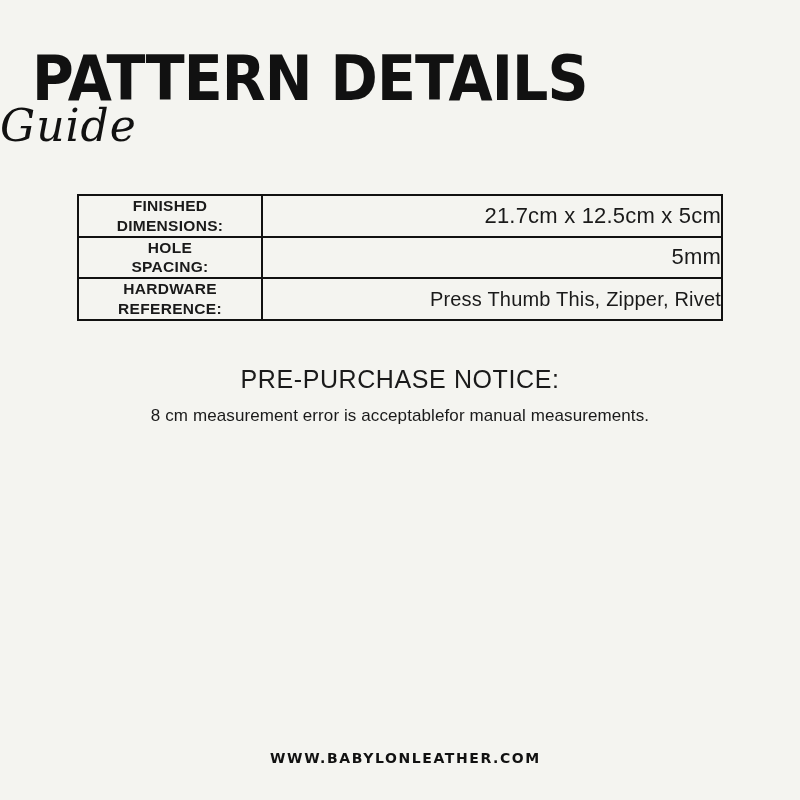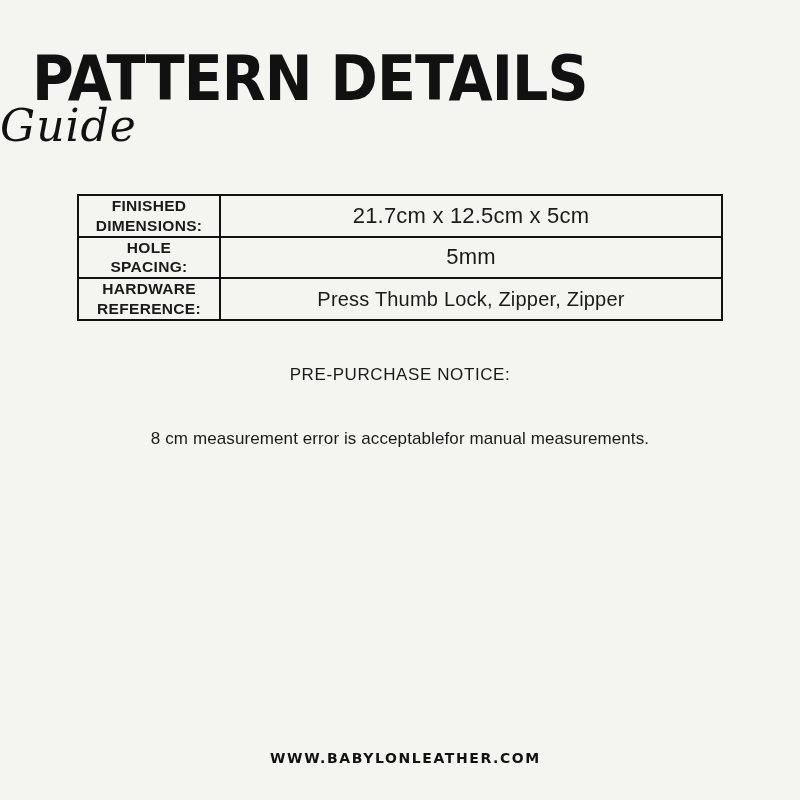--- a/index.html
+++ b/index.html
@@ -68,50 +68,50 @@
   }
   table.details td {
     border-right: 2px solid #111111;
     padding: 0;
     vertical-align: middle;
   }
   table.details td:last-child {
     border-right: none;
   }
   .cell-label {
-    width: 142px;
+    width: 184px;
     text-align: center;
     font-weight: 700;
     font-size: 15.5px;
     line-height: 1.28;
     letter-spacing: 0.3px;
     padding: 16px 8px;
     box-sizing: border-box;
   }
   .cell-value {
-    text-align: center;
+    text-align: right;
     font-size: 22px;
     padding: 18px 12px;
     box-sizing: border-box;
     font-weight: 400;
     letter-spacing: 0.2px;
   }
   .cell-value.small {
     font-size: 20px;
   }
 
   
   .notice {
     margin-top: 44px;
     text-align: center;
   }
   .notice-heading {
-    font-size: 17px;
+    font-size: 25px;
     letter-spacing: 0.6px;
-    margin-bottom: 44px;
+    margin-bottom: 12px;
   }
   .notice-line {
     font-size: 17px;
     margin-bottom: 26px;
     letter-spacing: 0.1px;
   }
 
   
   .footer {
     position: absolute;
@@ -143,21 +143,21 @@
           <tr>
         <td class="cell-label">FINISHED<br>DIMENSIONS:</td>
         <td class="cell-value">21.7cm x 12.5cm x 5cm</td>
       </tr>
       <tr>
         <td class="cell-label">HOLE<br>SPACING:</td>
         <td class="cell-value">5mm</td>
       </tr>
       <tr>
         <td class="cell-label">HARDWARE<br>REFERENCE:</td>
-        <td class="cell-value small">Press Thumb Lock, Zipper, Zipper</td>
+        <td class="cell-value small">Press Thumb This, Zipper, Rivet</td>
       </tr>
     </tbody>
       </table>
   </div>
 
   <div class="notice">
     <div class="notice-heading">PRE-PURCHASE NOTICE:</div>
     <div class="notice-line">8 cm measurement error is acceptablefor manual measurements.</div>
   </div>
 

